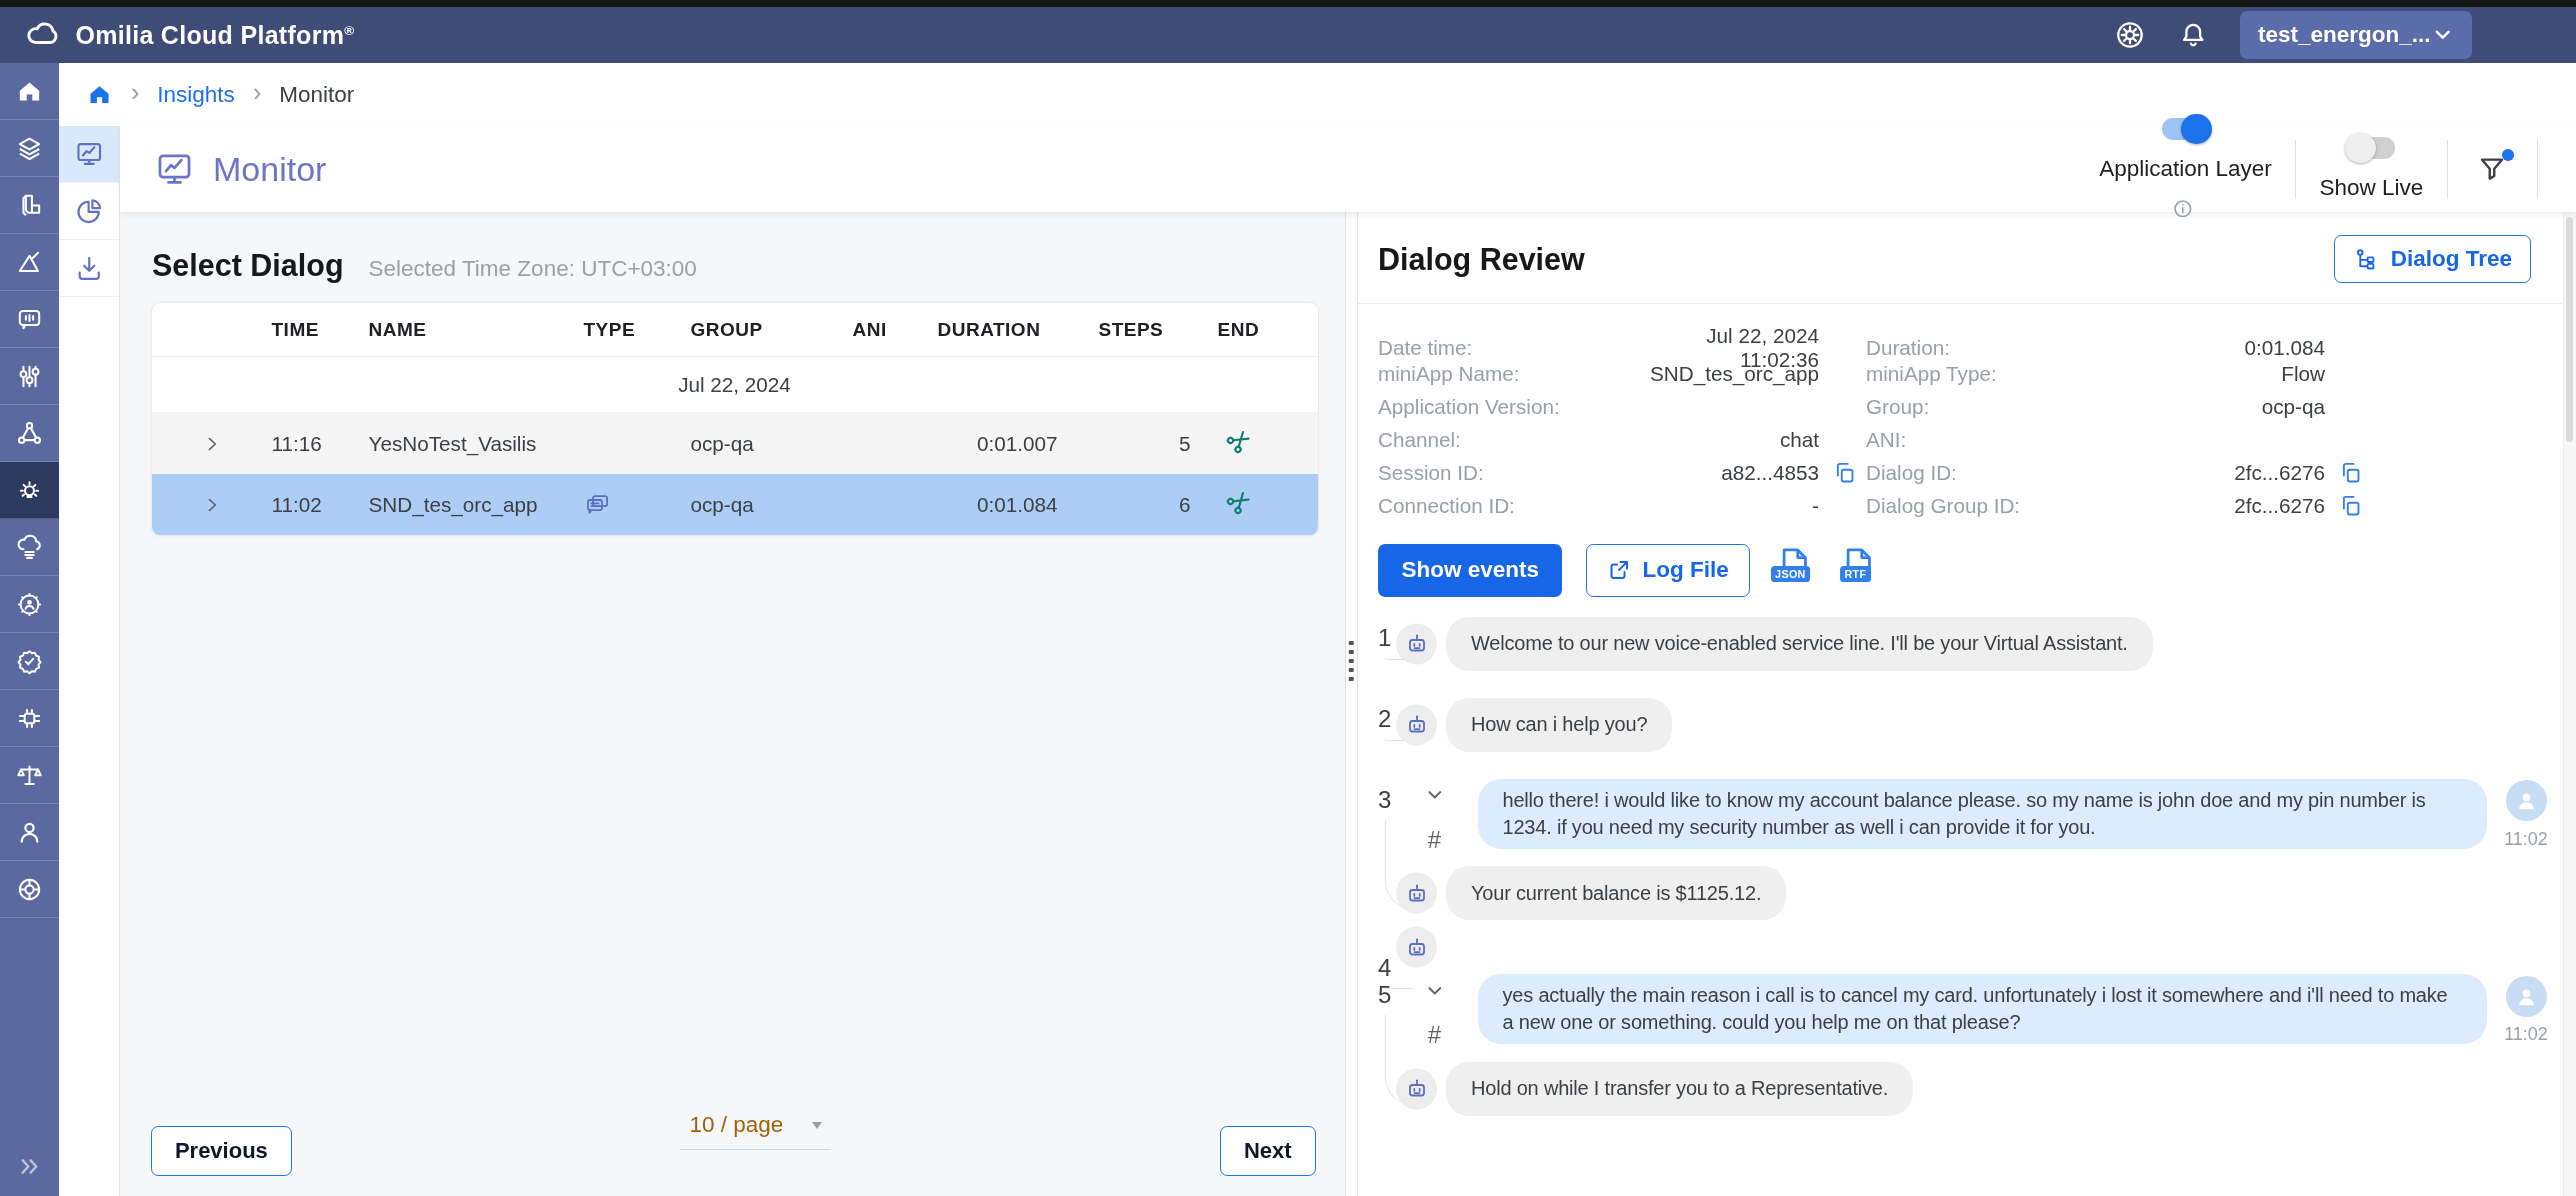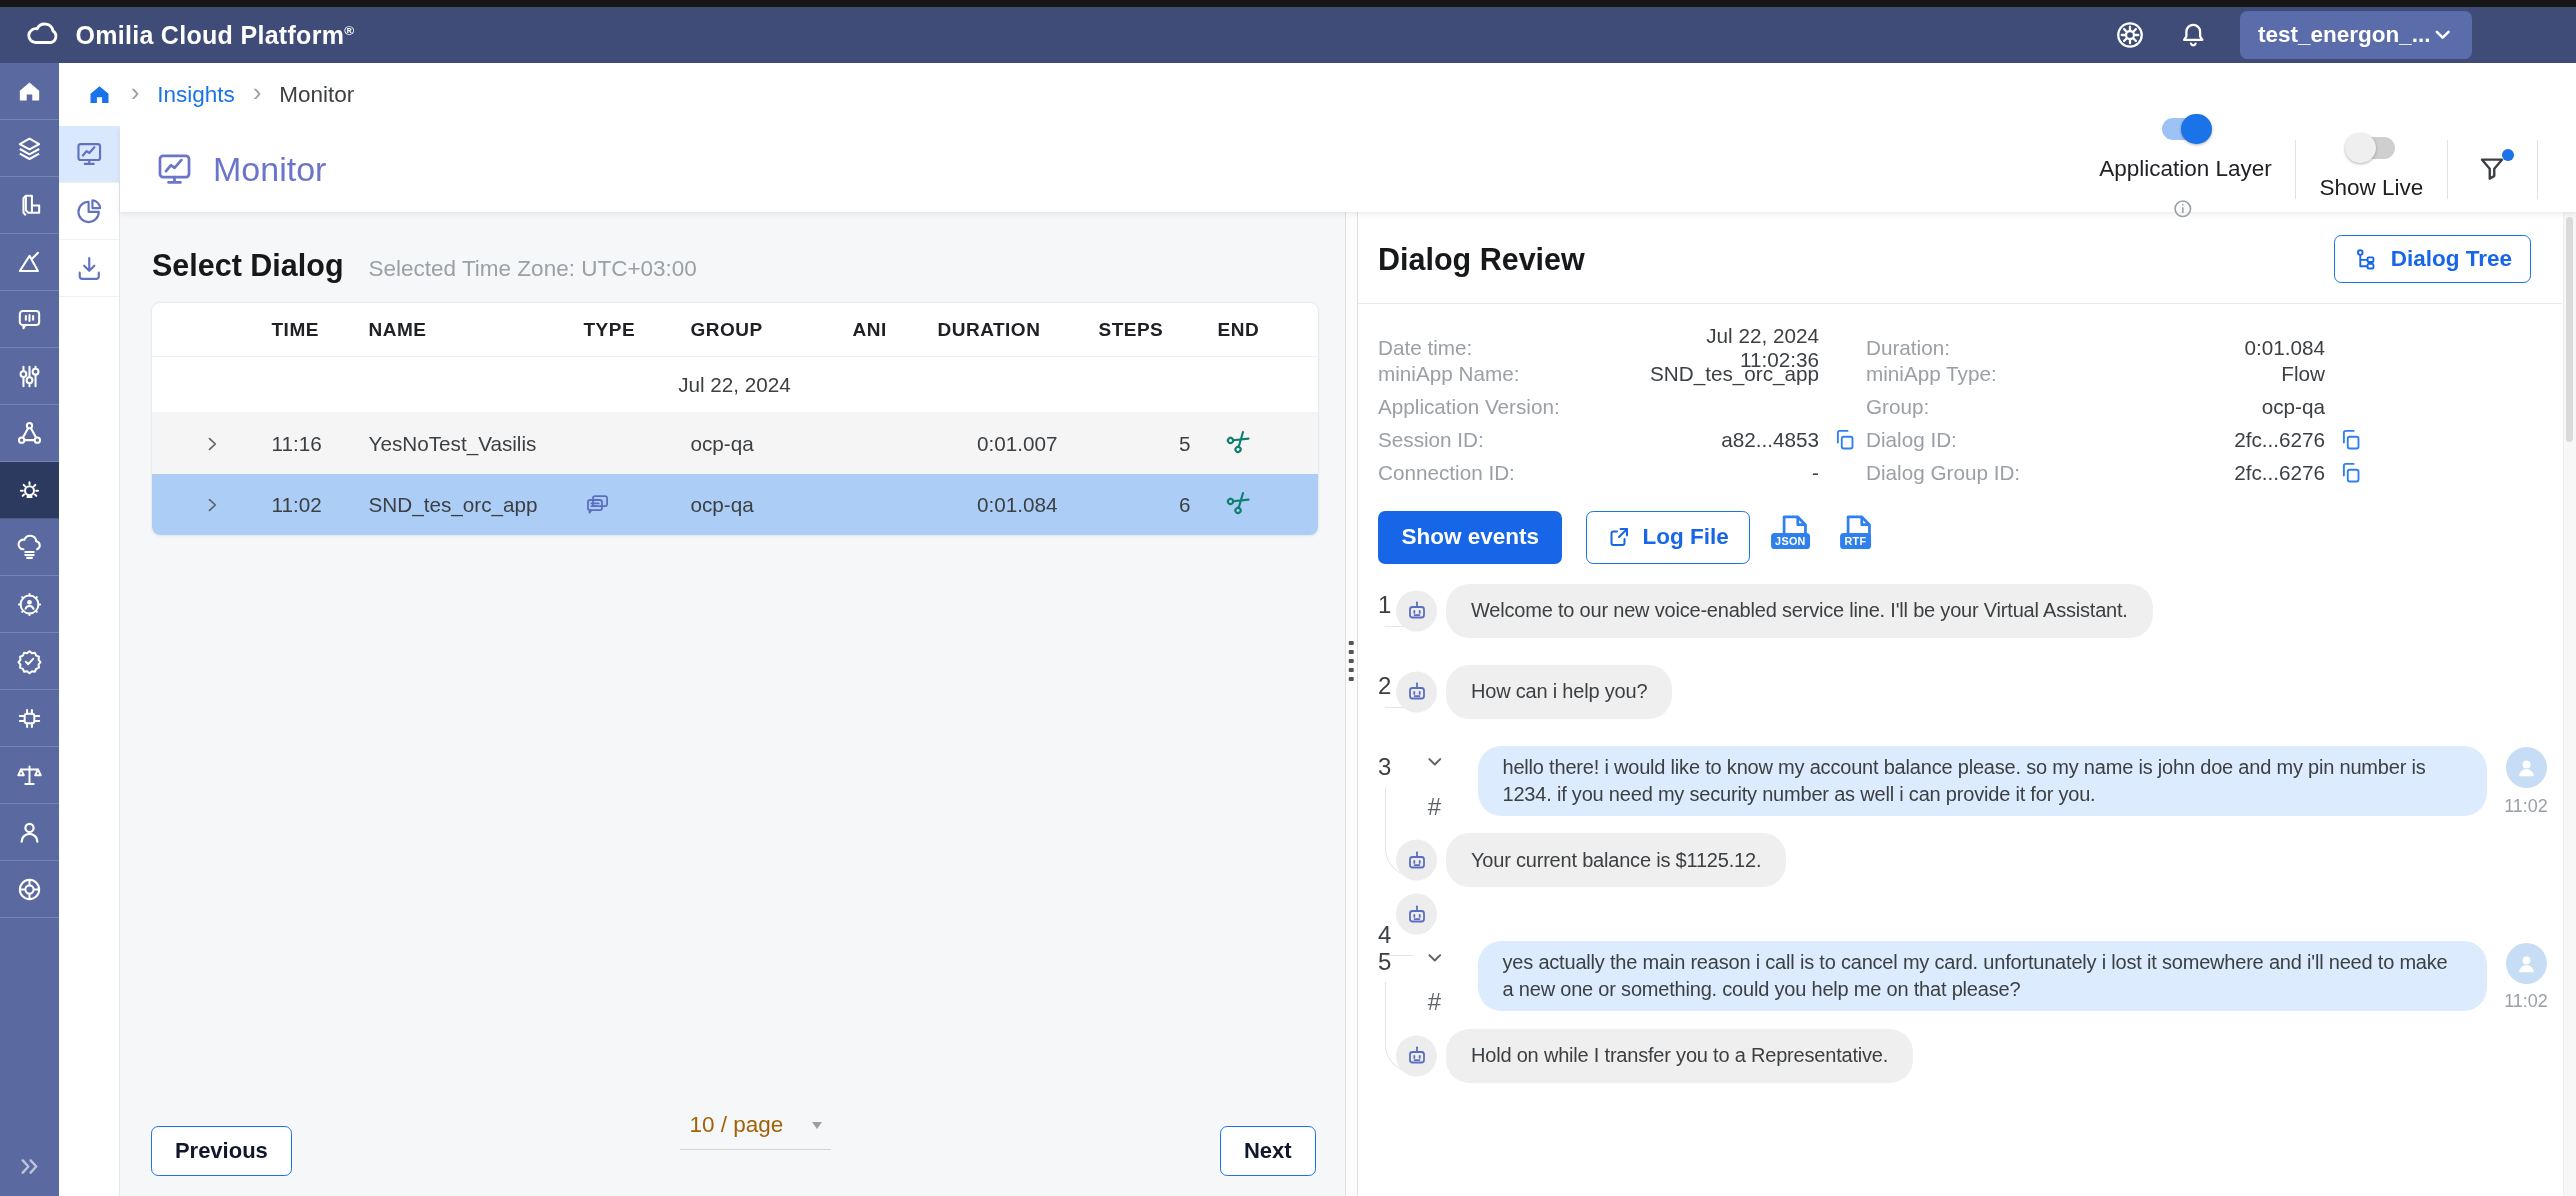--- a/index.html
+++ b/index.html
@@ -517,20 +517,28 @@
         <span class="m-label">miniApp Type:</span>
           <span class="m-val">Flow</span>
           <span></span>
       </div>
       <div class="meta-row">
         <span class="m-label">Application Version:</span>
           <span class="m-val"></span>
           <span></span>
         <span class="m-label">Group:</span>
           <span class="m-val">ocp-qa</span>
+          <span></span>
+      </div>
+      <div class="meta-row">
+        <span class="m-label">Channel:</span>
+          <span class="m-val">chat</span>
+          <span></span>
+        <span class="m-label">ANI:</span>
+          <span class="m-val"></span>
           <span></span>
       </div>
       <div class="meta-row">
         <span class="m-label">Session ID:</span>
           <span class="m-val">a82...4853</span>
         <span class="copy-ic">
             <svg width="23.4" height="23.4" viewBox="0 0 24 24" fill="none" stroke="currentColor" stroke-width="1.9" stroke-linecap="round" stroke-linejoin="round">
               <rect x="9" y="9" width="11" height="12" rx="2"></rect>
               <path d="M5 15V5a2 2 0 0 1 2-2h8"></path>
             </svg>

